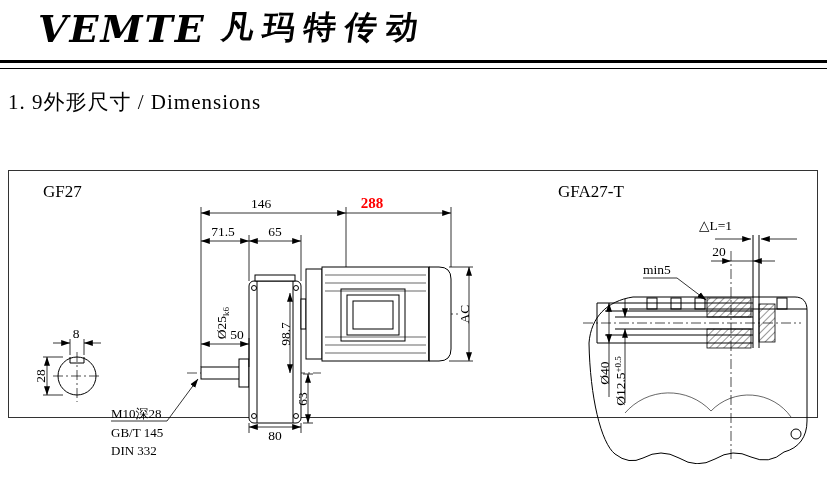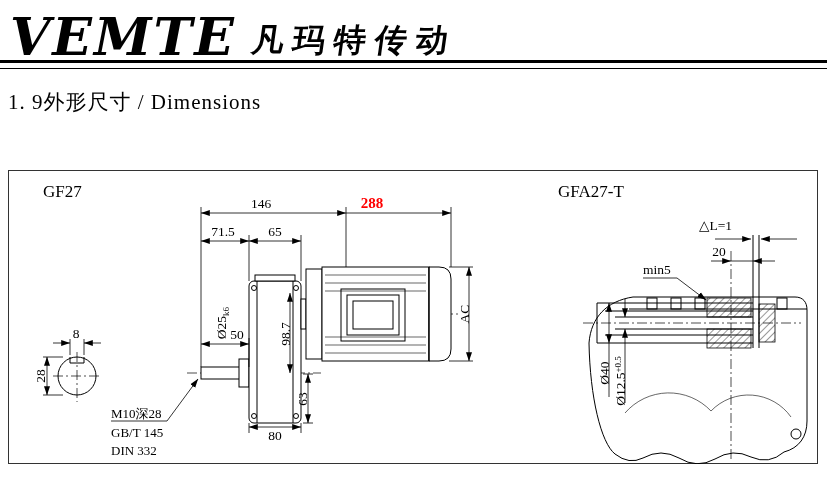--- a/index.html
+++ b/index.html
@@ -1,28 +1,28 @@
 <!DOCTYPE html>
 <html><head>
 <meta charset="utf-8">
 <style>
   html,body{margin:0;padding:0;background:#fff;}
   .page{position:relative;width:827px;height:478px;background:#fff;overflow:hidden;
         font-family:"Liberation Serif",serif;color:#000;}
   .brand{position:absolute;left:10px;top:6px;white-space:nowrap;}
   .brand .latin{font-family:"DejaVu Serif",serif;font-weight:bold;font-style:italic;
-        font-size:52px;letter-spacing:2px;}
+        font-size:38px;letter-spacing:2px;margin-left:28px;}
   .brand .cn{display:inline-block;margin-left:16px;font-weight:bold;font-size:32px;
         letter-spacing:9px;transform:skewX(-8deg);vertical-align:4px;}
   .slogan{position:absolute;left:396px;top:10px;font-weight:bold;font-style:italic;
         font-size:31px;letter-spacing:5px;white-space:nowrap;}
   .rule-thick{position:absolute;left:0;top:60px;width:827px;height:3px;background:#000;}
   .rule-thin{position:absolute;left:0;top:68px;width:827px;height:1px;background:#000;}
   .section-title{position:absolute;left:8px;top:88px;font-size:21px;letter-spacing:1px;}
-  .frame{position:absolute;left:8px;top:170px;width:810px;height:294px;
+  .frame{position:absolute;left:8px;top:170px;width:810px;height:248px;
         border:1px solid #333;box-sizing:border-box;background:#fff;}
   svg{display:block;}
   .dwg-label{font-family:"Liberation Serif",serif;font-size:17px;fill:#000;}
   .dim{font-family:"Liberation Serif",serif;font-size:13.5px;fill:#000;}
   .dim-red{font-family:"Liberation Serif",serif;font-size:15px;font-weight:bold;}
   .note{font-family:"Liberation Serif",serif;font-size:13px;fill:#000;}
   .fit{font-size:9px;}
   .s{stroke:#000;stroke-width:1;fill:none;}
   .sf{stroke:#000;stroke-width:1;fill:#fff;}
   .thin{stroke:#000;stroke-width:0.6;fill:none;}

